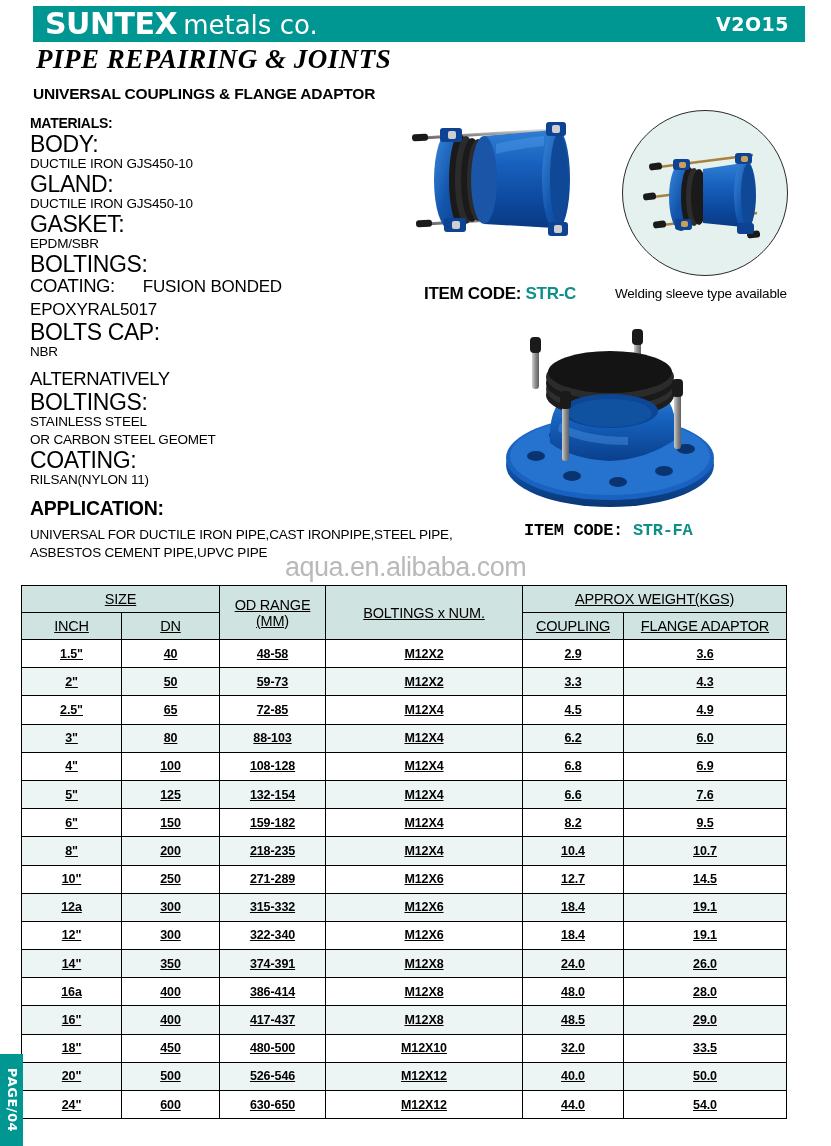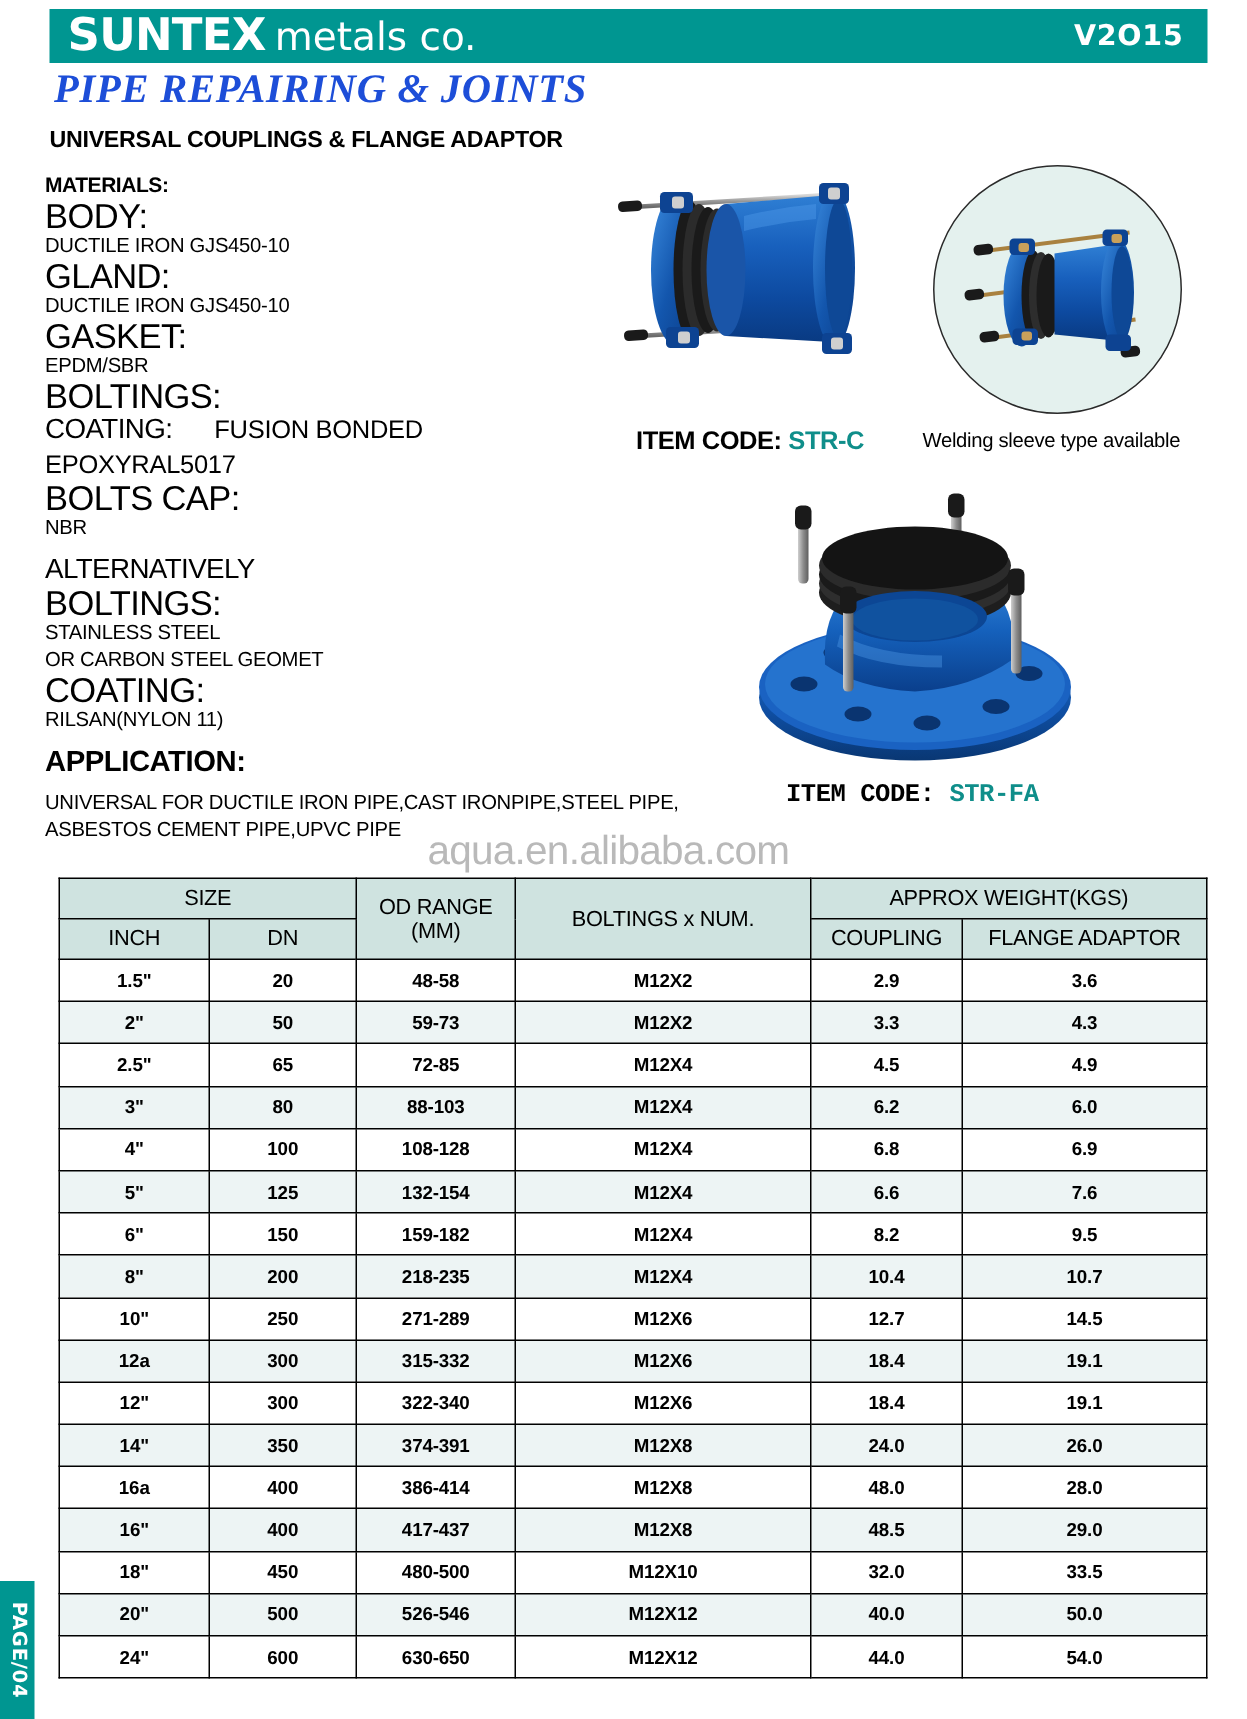--- a/index.html
+++ b/index.html
@@ -36,21 +36,21 @@
   }
   .version {
     position: absolute; right: 16px; top: 7px;
     font-family: "DejaVu Sans", sans-serif;
     font-weight: bold; font-size: 19px; color: #ffffff; letter-spacing: 0.5px;
   }
   .title-line {
     position: absolute; left: 36px; top: 44px;
     font-family: "Liberation Serif", serif;
     font-style: italic; font-weight: bold; font-size: 27px;
-    color: #1d4ed8; letter-spacing: 0.5px;
+    color: #000000; letter-spacing: 0.5px;
   }
   .subtitle {
     position: absolute; left: 33px; top: 85px;
     font-family: "Liberation Sans", sans-serif;
     font-weight: bold; font-size: 15.5px; color: #000; letter-spacing: -0.2px;
   }
 
   
   .materials { position: absolute; left: 30px; top: 115px; width: 370px; }
   .m-head {
@@ -91,23 +91,24 @@
 
   
   .watermark {
     position: absolute; left: 285px; top: 552px;
     font-size: 27px; color: #b9b9b9; letter-spacing: -0.5px;
     white-space: nowrap; pointer-events: none;
   }
 
   
   .spec-table {
-    position: absolute; left: 39px; top: 585px;
+    position: absolute; left: 21px; top: 585px;
     width: 765px; border-collapse: collapse;
     table-layout: fixed;
+    text-decoration: underline;
   }
   .spec-table th, .spec-table td {
     border: 1px solid #000; text-align: center; color: #000;
   }
   .spec-table th {
     background: #cfe3e0; font-weight: normal; font-size: 14.5px;
     height: 27px; letter-spacing: -0.2px;
   }
   .spec-table td {
     font-size: 12.5px; font-weight: bold; height: 28.2px; letter-spacing: -0.1px;
@@ -374,21 +375,21 @@
       <tr>
         <th>INCH</th>
         <th>DN</th>
         <th>COUPLING</th>
         <th>FLANGE ADAPTOR</th>
       </tr>
     </thead>
     <tbody>
         <tr>
           <td>1.5"</td>
-          <td>20</td>
+          <td>40</td>
           <td>48-58</td>
           <td>M12X2</td>
           <td>2.9</td>
           <td>3.6</td>
         </tr>
         <tr>
           <td>2"</td>
           <td>50</td>
           <td>59-73</td>
           <td>M12X2</td>

